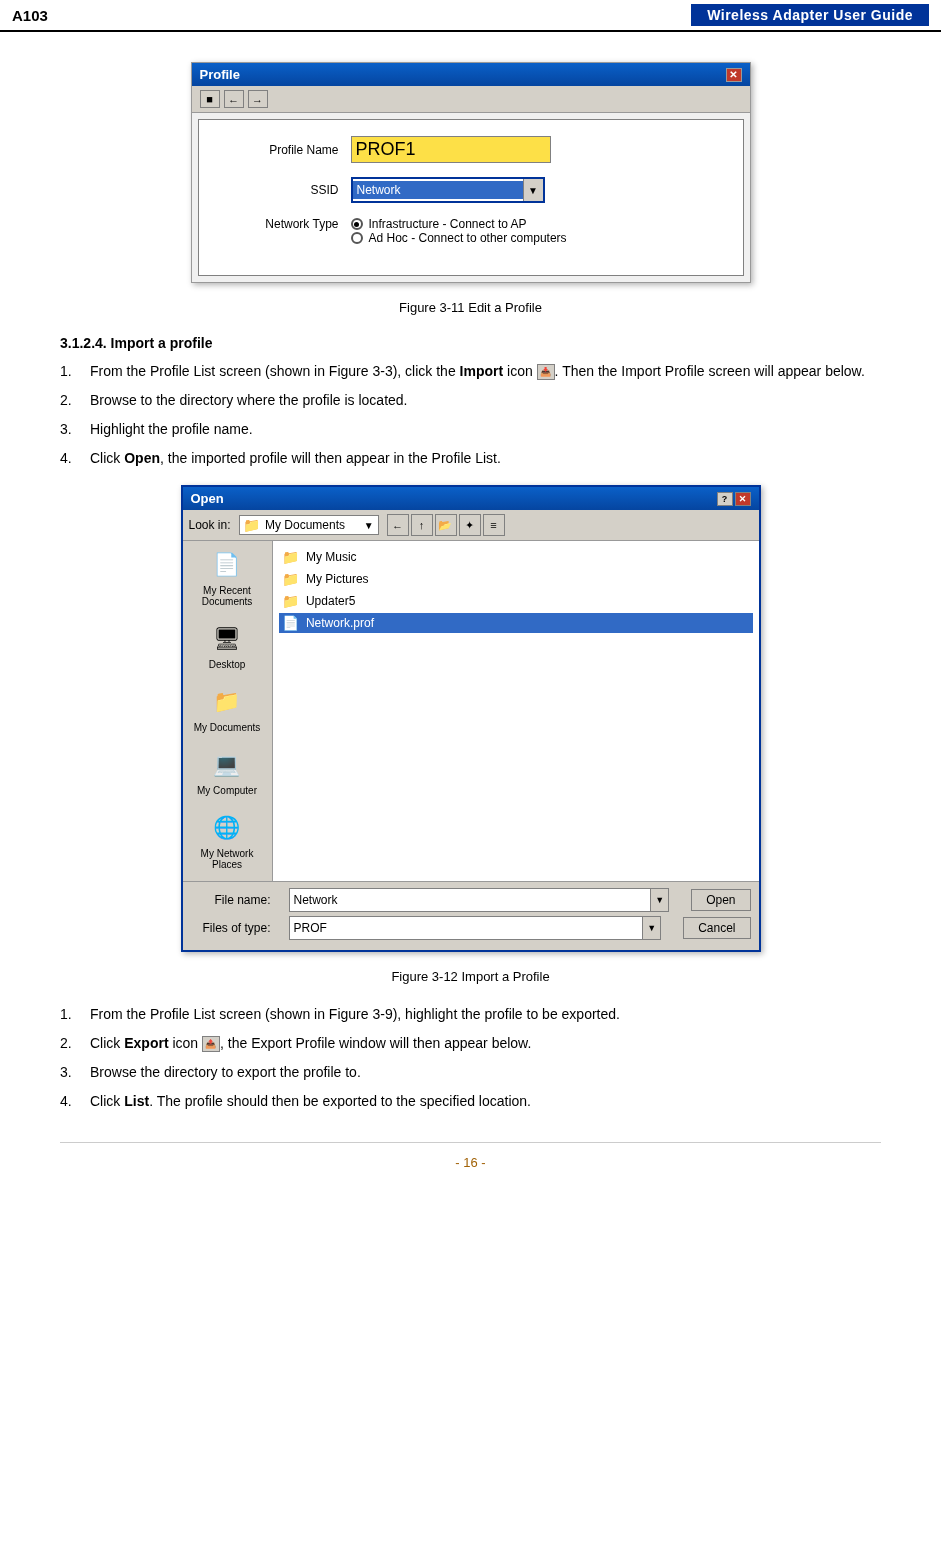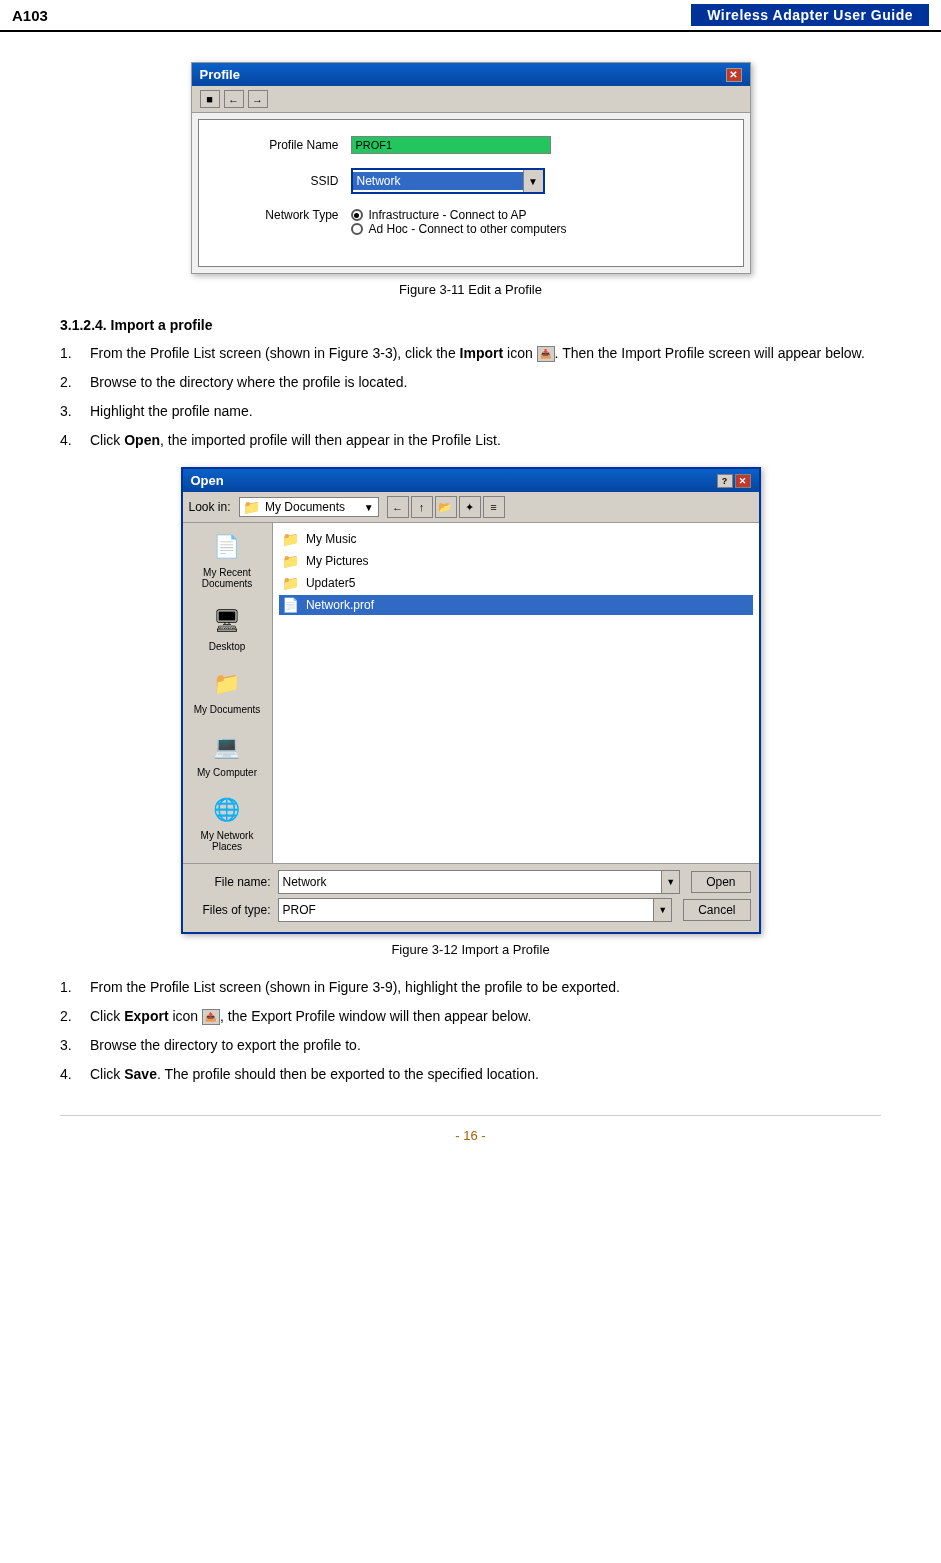--- a/index.html
+++ b/index.html
@@ -113,23 +113,23 @@
     }
     .dialog-label {
       width: 120px;
       text-align: right;
       font-size: 12px;
       color: #000;
       margin-right: 12px;
     }
     .dialog-input {
       border: 1px solid #808080;
-      background: #22c55e;
+      background: #fde047;
       padding: 2px 4px;
-      font-size: 11px;
+      font-size: 18px;
       width: 200px;
     }
     .dialog-select-wrapper {
       display: flex;
       align-items: center;
       border: 2px solid #003399;
       background: #fff;
     }
     .dialog-select-text {
       padding: 2px 4px;
@@ -171,21 +171,21 @@
       content: '';
       width: 5px;
       height: 5px;
       border-radius: 50%;
       background: #000;
     }
 
     .figure-caption {
       font-size: 13px;
       color: #000;
-      margin-top: 8px;
+      margin-top: 17px;
       text-align: center;
     }
 
     
     .section-heading {
       font-size: 14px;
       font-weight: bold;
       margin: 18px 0 10px 0;
     }
 
@@ -356,21 +356,21 @@
     }
     .open-footer {
       background: #d4d0c8;
       padding: 6px 8px;
       border-top: 1px solid #999;
     }
     .footer-row {
       display: flex;
       align-items: center;
       margin-bottom: 4px;
-      gap: 7px;
+      gap: 18px;
     }
     .footer-label {
       font-size: 12px;
       width: 80px;
       text-align: right;
     }
     .footer-input-wrap {
       display: flex;
       align-items: center;
       background: #fff;
@@ -618,19 +618,19 @@
     <li>
       <span class="list-num">2.</span>
       <span class="list-text">Click <span class="bold-word">Export</span> icon <span class="inline-icon">📤</span>, the Export Profile window will then appear below.</span>
     </li>
     <li>
       <span class="list-num">3.</span>
       <span class="list-text">Browse the directory to export the profile to.</span>
     </li>
     <li>
       <span class="list-num">4.</span>
-      <span class="list-text">Click <span class="bold-word">Save</span>. The profile should then be exported to the specified location.</span>
+      <span class="list-text">Click <span class="bold-word">List</span>. The profile should then be exported to the specified location.</span>
     </li>
   </ul>
 
   <div class="page-number">- 16 -</div>
 
 </div>
 
 </body></html>

